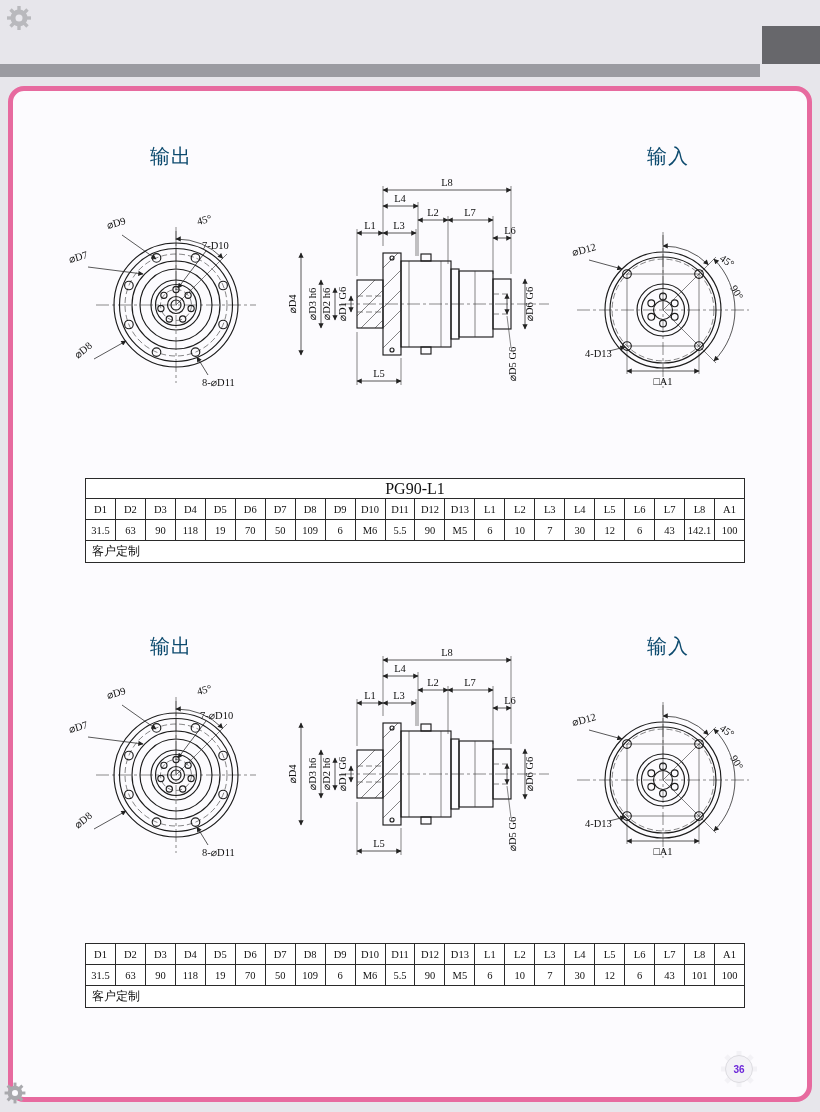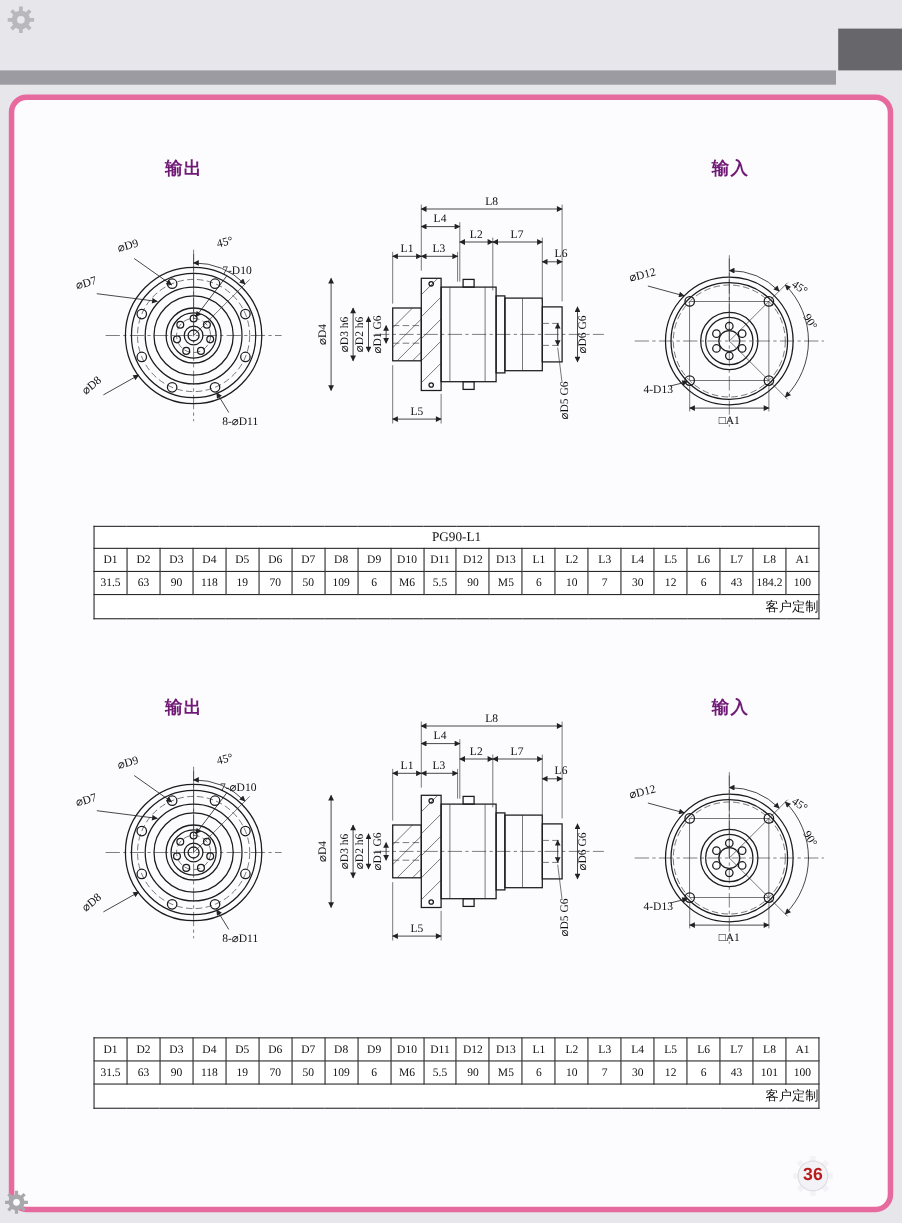--- a/index.html
+++ b/index.html
@@ -1,34 +1,34 @@
 <!DOCTYPE html>
 <html><head>
 <meta charset="utf-8">
 <style>
   *{margin:0;padding:0;box-sizing:border-box}
   html,body{width:820px;height:1112px}
   body{position:relative;background:#e7e6eb;font-family:"Liberation Serif",serif;overflow:hidden}
   .topbar{position:absolute;left:0;top:64px;width:760px;height:13px;background:#9b9ba1}
   .topblock{position:absolute;left:762px;top:26px;width:58px;height:38px;background:#67676b}
   .frame{position:absolute;left:8px;top:86px;width:804px;height:1016px;border:5px solid #e76a9f;border-radius:16px;background:#fcfbfe}
-  .cn-label{position:absolute;font-size:16px;letter-spacing:1px;color:#701a75;font-weight:700}
+  .cn-label{position:absolute;font-size:20px;letter-spacing:1px;color:#0c4a6e;font-weight:400}
   svg.drw{position:absolute}
   svg text{font-family:"Liberation Serif",serif;font-size:10.5px;fill:#101010}
   .cl{stroke:#5a5a5a;stroke-width:.7;fill:none;stroke-dasharray:13 3 3 3}
   .oln{stroke:#1c1c1c;stroke-width:1.15;fill:none}
   .thin{stroke:#333;stroke-width:.6;fill:none}
   .dim{stroke:#222;stroke-width:.75;fill:none}
   .dsh{stroke:#444;stroke-width:.65;fill:none;stroke-dasharray:6 3}
   .spec{position:absolute;border-collapse:collapse;table-layout:fixed;width:660px;background:#fff}
   .spec td{border:1px solid #2a2a2a;text-align:center;font-size:10.5px;height:21px;color:#111;overflow:hidden;white-space:nowrap}
-  .spec .ttl{height:20px;font-size:12px}
-  .spec .ftr{text-align:right;padding-left:6px;font-size:12px;height:22px}
+  .spec .ttl{height:20px;font-size:16px}
+  .spec .ftr{text-align:left;padding-left:6px;font-size:12px;height:22px}
   .badge{position:absolute;left:718px;top:1048px;width:42px;height:42px}
-  .badge span{position:absolute;inset:0;display:flex;align-items:center;justify-content:center;font-size:16px;font-weight:700;color:#b91c1c;font-family:"Liberation Sans",sans-serif}
+  .badge span{position:absolute;inset:0;display:flex;align-items:center;justify-content:center;font-size:10px;font-weight:700;color:#6d28d9;font-family:"Liberation Sans",sans-serif}
   .gear-tl{position:absolute;left:4px;top:3px}
   .gear-bl{position:absolute;left:2px;top:1080px}
 </style>
 </head>
 <body>
 
 <div class="topbar"></div>
 <div class="topblock"></div>
 <div class="frame"></div>
 
@@ -277,21 +277,21 @@
         <td>5.5</td>
         <td>90</td>
         <td>M5</td>
         <td>6</td>
         <td>10</td>
         <td>7</td>
         <td>30</td>
         <td>12</td>
         <td>6</td>
         <td>43</td>
-        <td>184.2</td>
+        <td>142.1</td>
         <td>100</td>
       </tr>
   <tr>
     <td colspan="22" class="ftr">客户定制</td>
   </tr>
 </tbody>
   </table>
 
 <div class="cn-label" style="left:150px;top:633px">输出</div>
 <div class="cn-label" style="left:647px;top:633px">输入</div>

